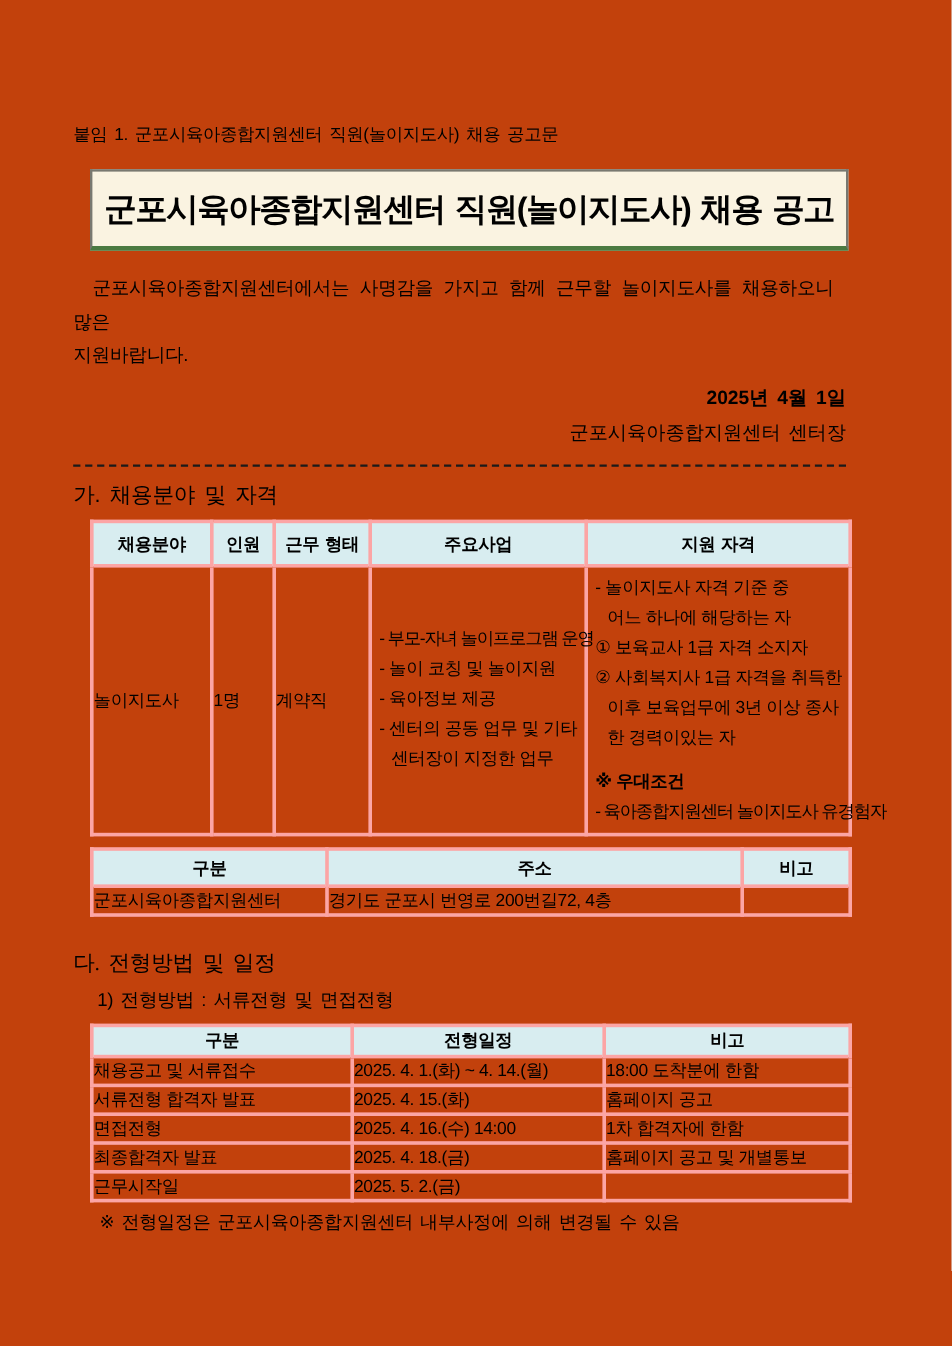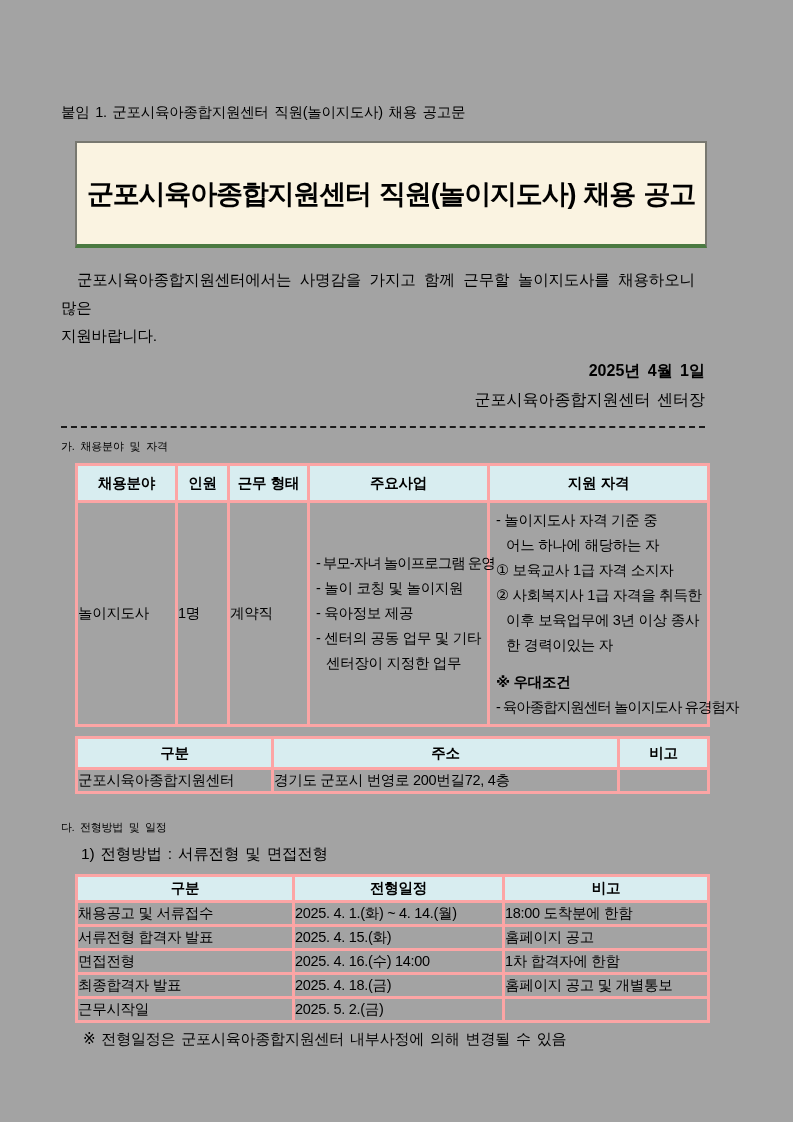--- a/index.html
+++ b/index.html
@@ -1,38 +1,38 @@
 <!DOCTYPE html>
 <html><head>
 <meta charset="utf-8">
 <style>
   * { margin:0; padding:0; box-sizing:border-box; }
   html,body { background:#e9e9e9; }
   .page {
-    width:793px; height:1122px; background:#a3a3a3; margin:0 auto;
+    width:793px; height:1122px; background:#c2410c; margin:0 auto;
     font-family:"Liberation Sans","DejaVu Sans",sans-serif;
     color:#000; padding:103px 88px 0 61px; overflow:hidden; position:relative;
   }
   .attach-label { font-size:14.5px; letter-spacing:-0.3px; word-spacing:2px; }
   .title-box {
-    margin:19px 0 0 14px; width:632px; height:107px;
+    margin:19px 0 0 14px; width:632px; height:68px;
     background:#faf3e1;
     border:2px solid #787870;
     border-bottom:4px solid #4b7a41;
     display:flex; align-items:center; justify-content:center;
   }
   .title-box .title-text {
     font-size:27px; font-weight:bold; letter-spacing:-1.2px; word-spacing:2px; white-space:nowrap;
   }
   .intro { margin-top:18px; font-size:15.5px; line-height:28px; font-weight:500; letter-spacing:-0.2px; }
   .intro-l1 { text-indent:16px; word-spacing:4.5px; }
   .date-line   { margin-top:11px; text-align:right; font-weight:bold; font-size:16px; word-spacing:3px; }
   .signer-line { margin-top:8px;  text-align:right; font-weight:normal; font-size:16px; word-spacing:2px; }
   .dashed-sep { margin-top:15px; border-top:2.5px dashed #1a1a1a; height:0; width:644px; }
-  .sec-heading { margin-top:11px; font-size:11px; word-spacing:3px; letter-spacing:-0.2px; }
+  .sec-heading { margin-top:11px; font-size:18px; word-spacing:3px; letter-spacing:-0.2px; }
   .sub-line { margin-left:20px; font-size:15.5px; word-spacing:2px; letter-spacing:-0.2px; }
   .method-line { margin-top:9px; }
   .sched-line { margin-top:7px; }
 
   table { border-collapse:collapse; margin:9px 0 0 14px; width:632px; table-layout:fixed;
           font-size:14.5px; letter-spacing:-0.3px; }
   table, table th, table td { border:3px solid #fca5a5; }
   table { border-width:2px; }
   thead th {
     background:#d8edf0; font-weight:bold; text-align:center;

